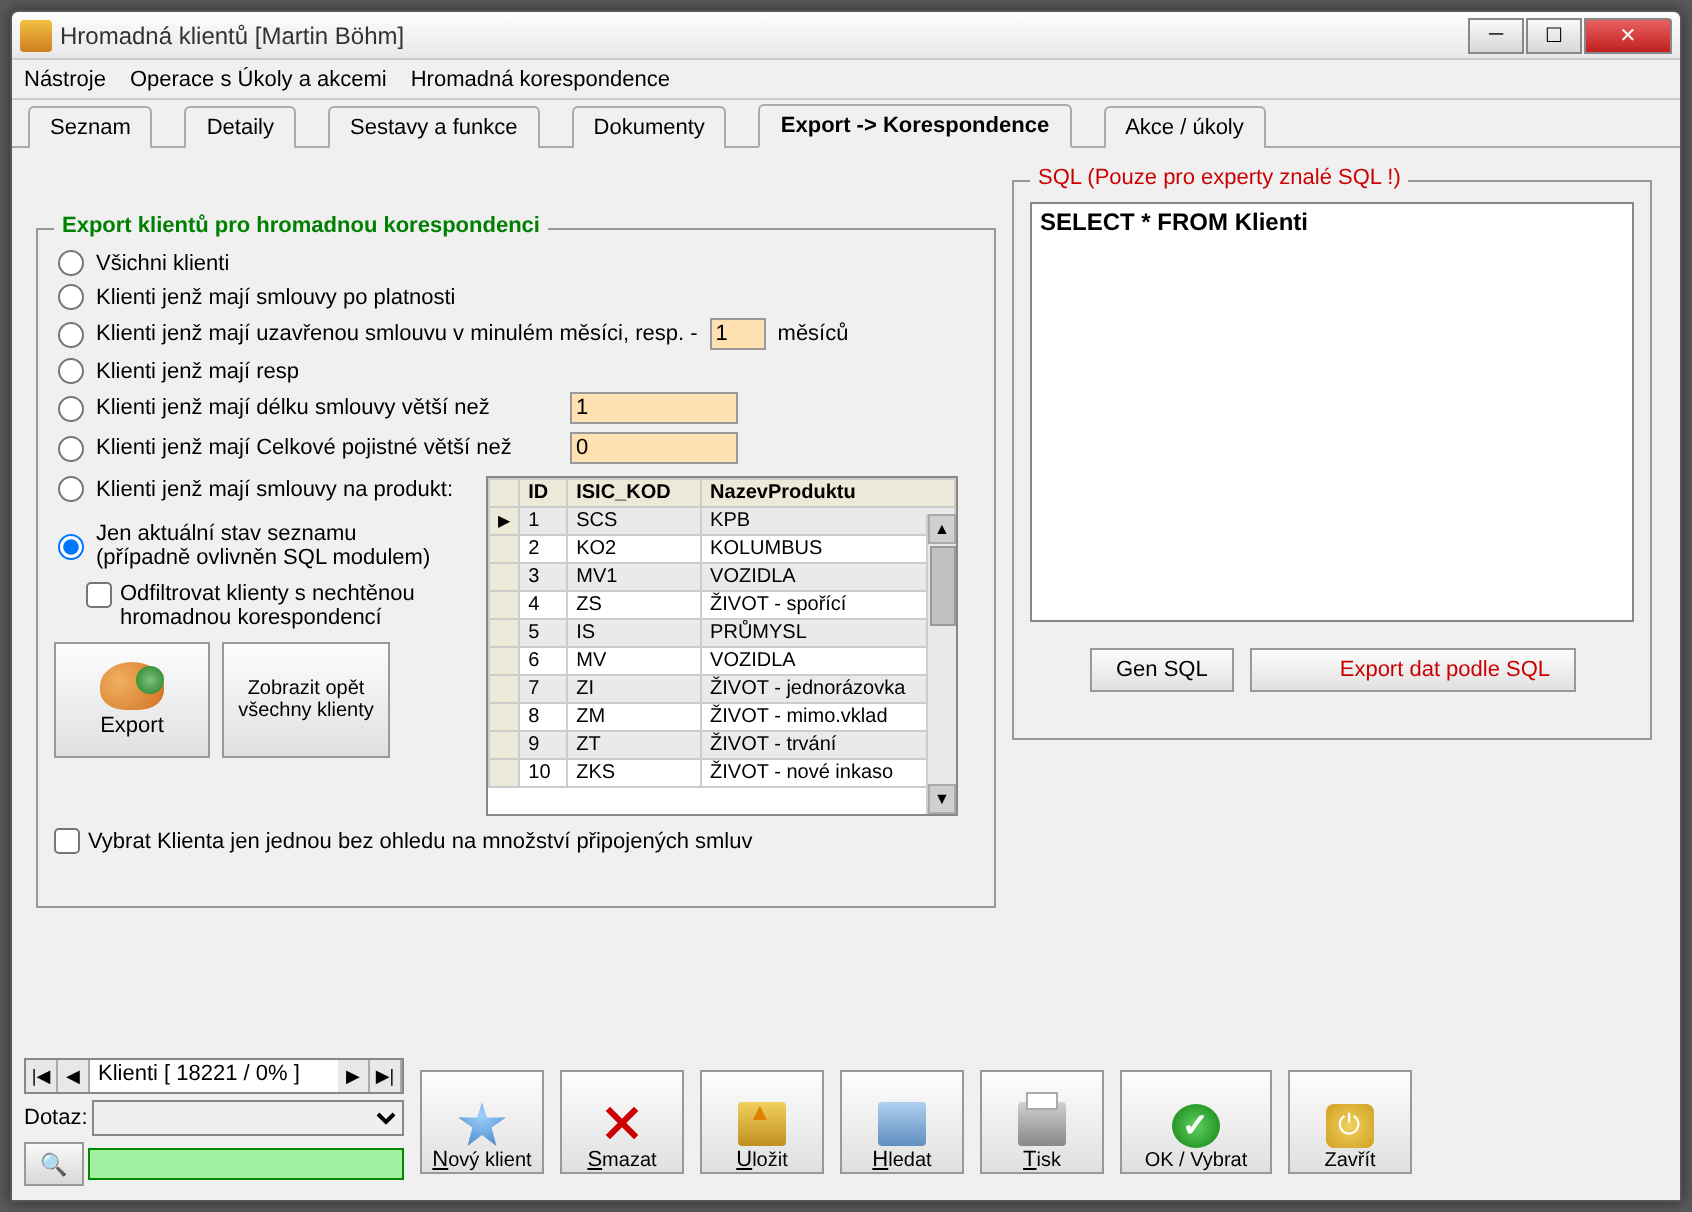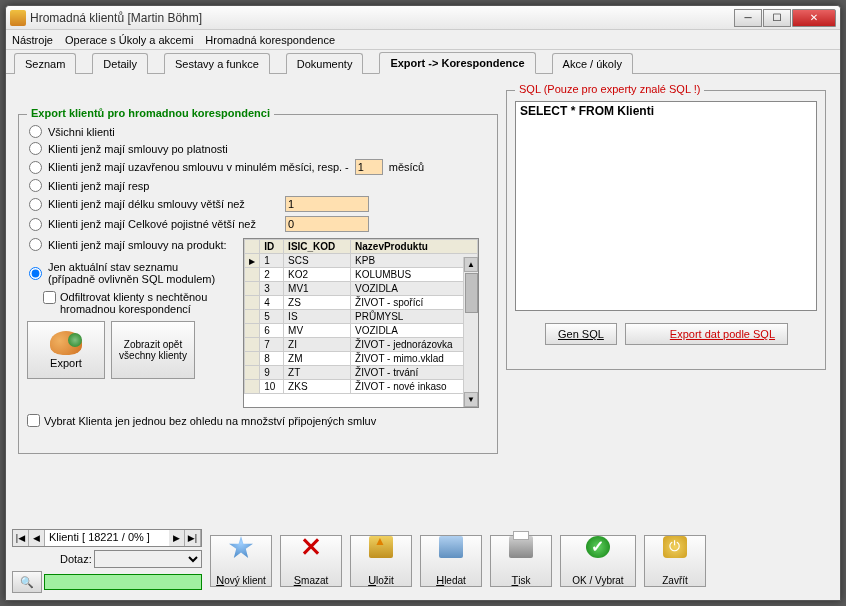--- a/index.html
+++ b/index.html
@@ -53,36 +53,36 @@
 .grid .rowhdr.sel::before { content: '▶'; font-size: 8px; }
 .grid .scrollbar { position: absolute; right: 0; top: 18px; width: 15px; bottom: 0; background: #e8e8e8; border-left: 1px solid #ccc; }
 .grid .scrollbar .up, .grid .scrollbar .down { height: 15px; background: #d0d0d0; border: 1px solid #aaa; text-align: center; font-size: 8px; line-height: 13px; }
 .grid .scrollbar .down { position: absolute; bottom: 0; width: 100%; }
 .grid .scrollbar .thumb { position: absolute; top: 16px; width: 13px; left: 1px; height: 40px; background: #c0c0c0; border: 1px solid #999; }
 
 .chk-lower { display: flex; align-items: center; gap: 4px; margin-top: 6px; }
 
 .sqlarea { width: 100%; height: 210px; border: 1px solid #888; background: #fff; padding: 2px 4px; font-weight: bold; font-size: 12px; resize: none; }
 .sqlbtns { display: flex; gap: 8px; margin-top: 10px; justify-content: flex-start; padding-left: 30px; }
-.sqlbtn { padding: 4px 12px; border: 1px solid #999; background: linear-gradient(#fdfdfd,#e0e0e0); cursor: pointer; text-decoration: underline; }
+.sqlbtn { padding: 4px 12px; border: 1px solid #999; background: linear-gradient(#fdfdfd,#e0e0e0); cursor: pointer; }
 .sqlbtn.red { color: #cc0000; padding-left: 44px; }
 
 .footer { position: absolute; bottom: 6px; left: 6px; right: 6px; height: 66px; display: flex; align-items: center; gap: 8px; }
 .nav { width: 190px; }
 .navrow { display: flex; align-items: stretch; height: 18px; border: 1px solid #888; }
 .navrow .nb { width: 16px; background: #e8e8e8; border-right: 1px solid #aaa; text-align: center; cursor: pointer; font-size: 9px; line-height: 16px; }
 .navrow .txt { flex: 1; padding: 1px 4px; background: #fff; }
-.navrow2 { display: flex; align-items: center; margin-top: 3px; gap: 2px; margin-left: 48px; }
+.navrow2 { display: flex; align-items: center; margin-top: 3px; gap: 2px; }
 .navrow2 select { flex: 1; height: 18px; border: 1px solid #888; }
 .navrow3 { display: flex; align-items: center; margin-top: 3px; gap: 2px; }
 .magnify { width: 30px; height: 22px; border: 1px solid #999; background: linear-gradient(#f8f8f8,#d8d8d8); display: flex; align-items: center; justify-content: center; cursor: pointer; }
 .progress { flex: 1; height: 16px; border: 1px solid #080; background: #a0f0a0; }
 
 .toolbar { display: flex; gap: 8px; }
-.tbtn { width: 62px; height: 52px; border: 1px solid #999; background: linear-gradient(#fdfdfd,#e0e0e0); display: flex; flex-direction: column; align-items: center; justify-content: space-between; cursor: pointer; gap: 1px; }
+.tbtn { width: 62px; height: 52px; border: 1px solid #999; background: linear-gradient(#fdfdfd,#e0e0e0); display: flex; flex-direction: column; align-items: center; justify-content: flex-end; cursor: pointer; gap: 1px; }
 .tbtn .ic { width: 24px; height: 22px; }
 .tbtn .lbl { font-size: 10px; }
 .tbtn .lbl u { text-decoration: underline; }
 
 .ic-new { background: radial-gradient(circle at 50% 30%, #a0d0ff, #4080c0); clip-path: polygon(50% 0, 60% 35%, 100% 35%, 70% 58%, 80% 100%, 50% 75%, 20% 100%, 30% 58%, 0 35%, 40% 35%); }
 .ic-del { position: relative; }
 .ic-del::before, .ic-del::after { content: ''; position: absolute; left: 2px; top: 9px; width: 20px; height: 3px; background: #cc0000; }
 .ic-del::before { transform: rotate(45deg); }
 .ic-del::after { transform: rotate(-45deg); }
 .ic-save { background: linear-gradient(#f0d060,#c09020); border-radius: 2px; position: relative; }

